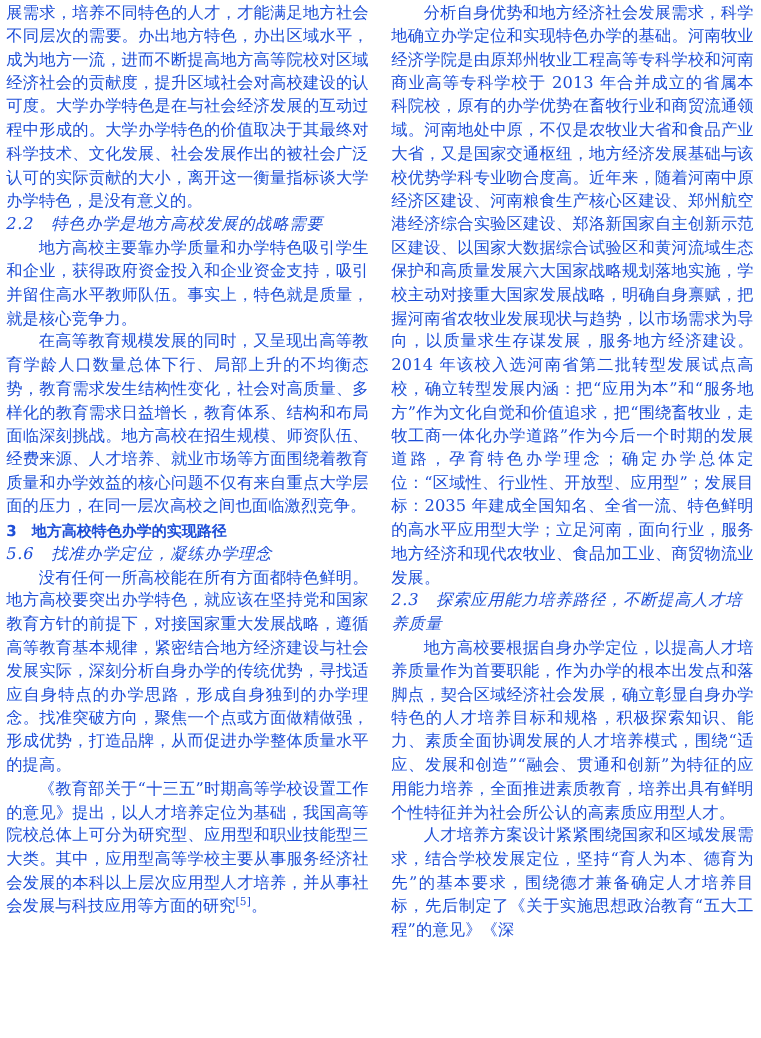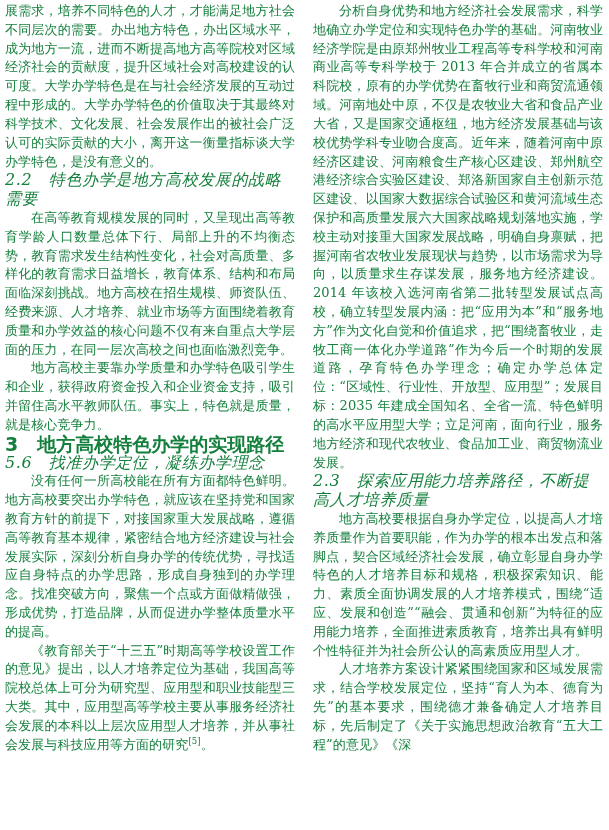--- a/index.html
+++ b/index.html
@@ -13,69 +13,69 @@
     overflow: hidden;
   }
   .page {
     box-sizing: border-box;
     width: 609px;
     height: 830px;
     padding: 2px 5px 0 5px;
     display: flex;
     gap: 18px;
     font-family: "DejaVu Serif", "Liberation Serif", serif;
-    color: #15803d;
+    color: #1d4ed8;
   }
   .column {
     flex: 0 0 290px;
     width: 290px;
   }
   .para {
     margin: 0;
     font-size: 13px;
     line-height: 18.82px;
     text-align: justify;
     text-justify: inter-ideograph;
     letter-spacing: 0.1px;
   }
   .para.indent {
     text-indent: 2em;
   }
   .heading-bold {
     margin: 0;
-    font-size: 19px;
+    font-size: 12px;
     line-height: 18.82px;
     font-weight: 700;
     font-family: "DejaVu Sans", "Liberation Sans", sans-serif;
     text-align: left;
   }
   .heading-kai {
     margin: 0;
-    font-size: 16px;
+    font-size: 13px;
     line-height: 18.82px;
     font-weight: 400;
     font-style: italic;
     letter-spacing: 0.6px;
     text-align: left;
   }
   sup {
     font-size: 8.5px;
     line-height: 0;
     vertical-align: super;
   }
 </style>
 </head>
 <body>
 
 <div class="page">
   <div class="column">
       <p class="para">展需求，培养不同特色的人才，才能满足地方社会不同层次的需要。办出地方特色，办出区域水平，成为地方一流，进而不断提高地方高等院校对区域经济社会的贡献度，提升区域社会对高校建设的认可度。大学办学特色是在与社会经济发展的互动过程中形成的。大学办学特色的价值取决于其最终对科学技术、文化发展、社会发展作出的被社会广泛认可的实际贡献的大小，离开这一衡量指标谈大学办学特色，是没有意义的。</p>
       <h3 class="heading-kai">2.2　特色办学是地方高校发展的战略需要</h3>
+      <p class="para indent">地方高校主要靠办学质量和办学特色吸引学生和企业，获得政府资金投入和企业资金支持，吸引并留住高水平教师队伍。事实上，特色就是质量，就是核心竞争力。</p>
       <p class="para indent">在高等教育规模发展的同时，又呈现出高等教育学龄人口数量总体下行、局部上升的不均衡态势，教育需求发生结构性变化，社会对高质量、多样化的教育需求日益增长，教育体系、结构和布局面临深刻挑战。地方高校在招生规模、师资队伍、经费来源、人才培养、就业市场等方面围绕着教育质量和办学效益的核心问题不仅有来自重点大学层面的压力，在同一层次高校之间也面临激烈竞争。</p>
-      <p class="para indent">地方高校主要靠办学质量和办学特色吸引学生和企业，获得政府资金投入和企业资金支持，吸引并留住高水平教师队伍。事实上，特色就是质量，就是核心竞争力。</p>
       <h2 class="heading-bold">3　地方高校特色办学的实现路径</h2>
       <h3 class="heading-kai">5.6　找准办学定位，凝练办学理念</h3>
       <p class="para indent">没有任何一所高校能在所有方面都特色鲜明。地方高校要突出办学特色，就应该在坚持党和国家教育方针的前提下，对接国家重大发展战略，遵循高等教育基本规律，紧密结合地方经济建设与社会发展实际，深刻分析自身办学的传统优势，寻找适应自身特点的办学思路，形成自身独到的办学理念。找准突破方向，聚焦一个点或方面做精做强，形成优势，打造品牌，从而促进办学整体质量水平的提高。</p>
       <p class="para indent">《教育部关于“十三五”时期高等学校设置工作的意见》提出，以人才培养定位为基础，我国高等院校总体上可分为研究型、应用型和职业技能型三大类。其中，应用型高等学校主要从事服务经济社会发展的本科以上层次应用型人才培养，并从事社会发展与科技应用等方面的研究<sup>[5]</sup>。</p>
     </div>
   <div class="column">
       <p class="para indent">分析自身优势和地方经济社会发展需求，科学地确立办学定位和实现特色办学的基础。河南牧业经济学院是由原郑州牧业工程高等专科学校和河南商业高等专科学校于 2013 年合并成立的省属本科院校，原有的办学优势在畜牧行业和商贸流通领域。河南地处中原，不仅是农牧业大省和食品产业大省，又是国家交通枢纽，地方经济发展基础与该校优势学科专业吻合度高。近年来，随着河南中原经济区建设、河南粮食生产核心区建设、郑州航空港经济综合实验区建设、郑洛新国家自主创新示范区建设、以国家大数据综合试验区和黄河流域生态保护和高质量发展六大国家战略规划落地实施，学校主动对接重大国家发展战略，明确自身禀赋，把握河南省农牧业发展现状与趋势，以市场需求为导向，以质量求生存谋发展，服务地方经济建设。2014 年该校入选河南省第二批转型发展试点高校，确立转型发展内涵：把“应用为本”和“服务地方”作为文化自觉和价值追求，把“围绕畜牧业，走牧工商一体化办学道路”作为今后一个时期的发展道路，孕育特色办学理念；确定办学总体定位：“区域性、行业性、开放型、应用型”；发展目标：2035 年建成全国知名、全省一流、特色鲜明的高水平应用型大学；立足河南，面向行业，服务地方经济和现代农牧业、食品加工业、商贸物流业发展。</p>
       <h3 class="heading-kai">2.3　探索应用能力培养路径，不断提高人才培养质量</h3>
       <p class="para indent">地方高校要根据自身办学定位，以提高人才培养质量作为首要职能，作为办学的根本出发点和落脚点，契合区域经济社会发展，确立彰显自身办学特色的人才培养目标和规格，积极探索知识、能力、素质全面协调发展的人才培养模式，围绕“适应、发展和创造”“融会、贯通和创新”为特征的应用能力培养，全面推进素质教育，培养出具有鲜明个性特征并为社会所公认的高素质应用型人才。</p>
       <p class="para indent">人才培养方案设计紧紧围绕国家和区域发展需求，结合学校发展定位，坚持“育人为本、德育为先”的基本要求，围绕德才兼备确定人才培养目标，先后制定了《关于实施思想政治教育“五大工程”的意见》《深</p>

